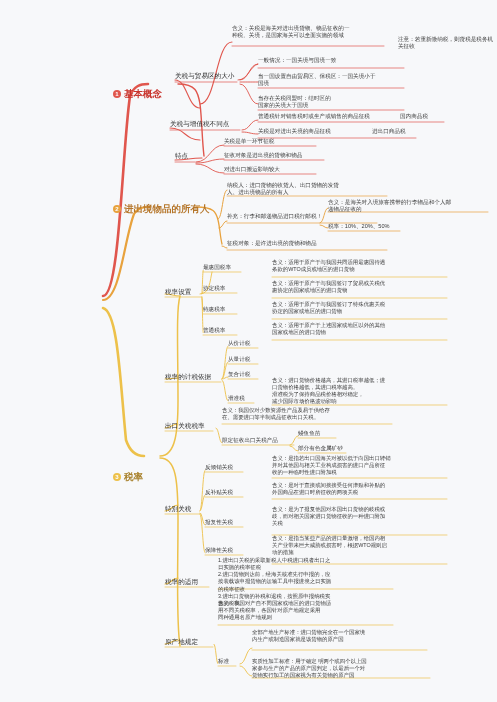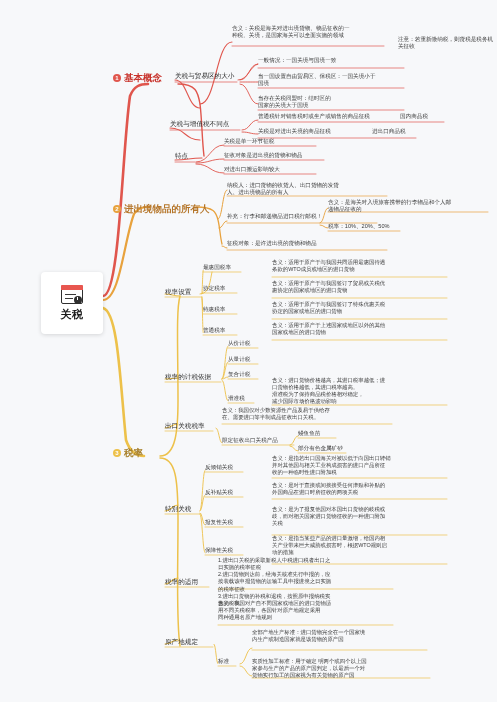--- a/index.html
+++ b/index.html
@@ -162,29 +162,22 @@
       <path d="M218 589 L393 589" stroke="#edc14a" stroke-width="0.7" fill="none" stroke-linecap="round"></path>
       <path d="M218 625 L393 625" stroke="#edc14a" stroke-width="0.7" fill="none" stroke-linecap="round"></path>
       <path d="M214 644 C216 644 216 664 218 664" stroke="#edc14a" stroke-width="0.9" fill="none" stroke-linecap="round"></path>
       <path d="M218 666 L236 666" stroke="#edc14a" stroke-width="0.7" fill="none" stroke-linecap="round"></path>
       <path d="M240 664 C246 664 246 648 252 648" stroke="#edc14a" stroke-width="0.9" fill="none" stroke-linecap="round"></path>
       <path d="M252 650 L427 650" stroke="#edc14a" stroke-width="0.7" fill="none" stroke-linecap="round"></path>
       <path d="M240 666 C246 666 246 676 252 676" stroke="#edc14a" stroke-width="0.9" fill="none" stroke-linecap="round"></path>
       <path d="M252 678 L430 678" stroke="#edc14a" stroke-width="0.7" fill="none" stroke-linecap="round"></path>
     </svg>
 
-  <div class="node root" style="left:41px;top:272px;">
-    <div class="cal">
-      <div class="body"></div><div class="top"></div>
-      <div class="l1"></div><div class="l2"></div><div class="dot"></div>
-    </div>
-    <div class="rtitle">关税</div>
-  </div>
-
-  <div class="node lvl1" style="left:113px;top:72px;">
+
+  <div class="node lvl1" style="left:113px;top:88px;">
     <span class="badge" style="background:#e0564d">1</span>
     <span class="c-red">基本概念</span>
   </div>
 
   <div class="node lvl3" style="left:232px;top:25px;width:150px;">含义：关税是海关对进出境货物、物品征收的一
 种税。关境，是国家海关可以全面实施的领域</div>
   <div class="node lvl3" style="left:398px;top:36px;width:100px;">注意：若重新缴纳税，则货税是税务机关征收</div>
 
   <div class="node lvl2" style="left:175px;top:72px;">关税与贸易区的大小</div>
   <div class="node lvl3" style="left:258px;top:57px;width:145px;">一般情况：一国关境与国境一致</div>
@@ -209,21 +202,21 @@
     <span class="c-org">进出境物品的所有人</span>
   </div>
   <div class="node lvl3" style="left:227px;top:182px;width:160px;">纳税人：进口货物的收货人、出口货物的发货
 人、进出境物品的所有人</div>
   <div class="node lvl3" style="left:227px;top:213px;width:150px;">补充：行李和邮递物品进口税行邮税！</div>
   <div class="node lvl3" style="left:328px;top:199px;width:160px;">含义：是海关对入境旅客携带的行李物品和个人邮
 递物品征收的</div>
   <div class="node lvl3" style="left:328px;top:223px;">税率：10%、20%、50%</div>
   <div class="node lvl3" style="left:227px;top:240px;width:160px;">征税对象：是许进出境的货物和物品</div>
 
-  <div class="node lvl1" style="left:113px;top:447px;">
+  <div class="node lvl1" style="left:113px;top:471px;">
     <span class="badge" style="background:#edc14a">3</span>
     <span class="c-yel">税率</span>
   </div>
 
   <div class="node lvl2" style="left:165px;top:288px;">税率设置</div>
   <div class="node lvl3" style="left:203px;top:264px;">最惠国税率</div>
   <div class="node lvl4" style="left:272px;top:259px;width:170px;">含义：适用于原产于与我国共同适用最惠国待遇
 条款的WTO成员或地区的进口货物</div>
   <div class="node lvl3" style="left:203px;top:285px;">协定税率</div>
   <div class="node lvl4" style="left:272px;top:280px;width:170px;">含义：适用于原产于与我国签订了贸易或关税优

